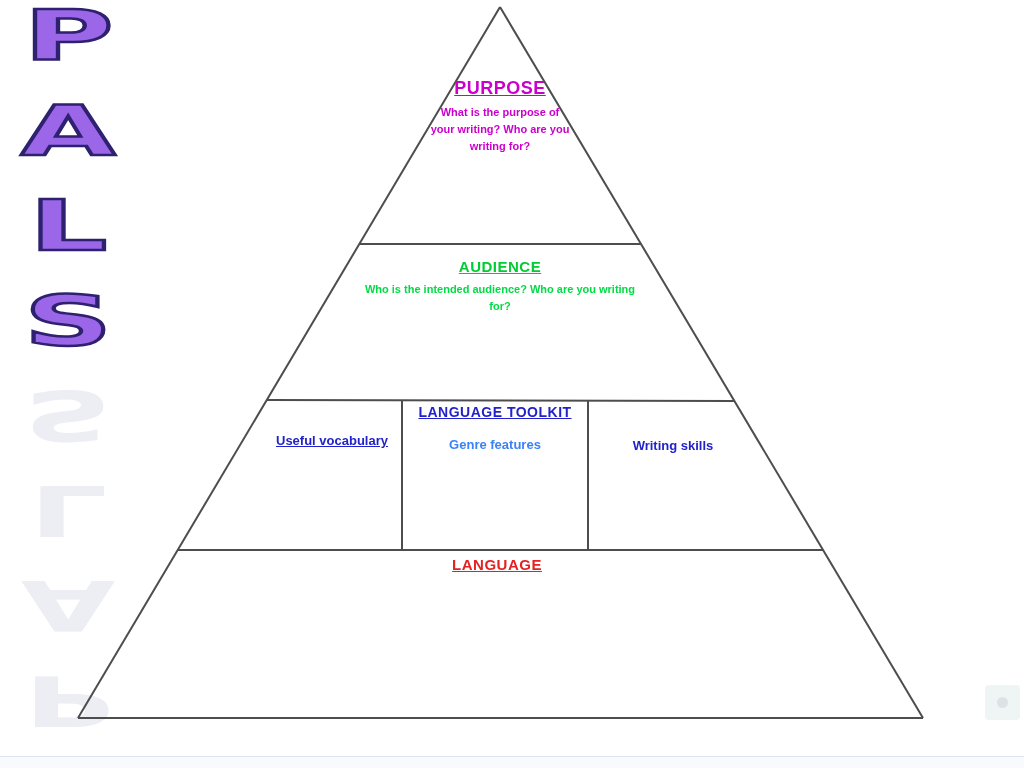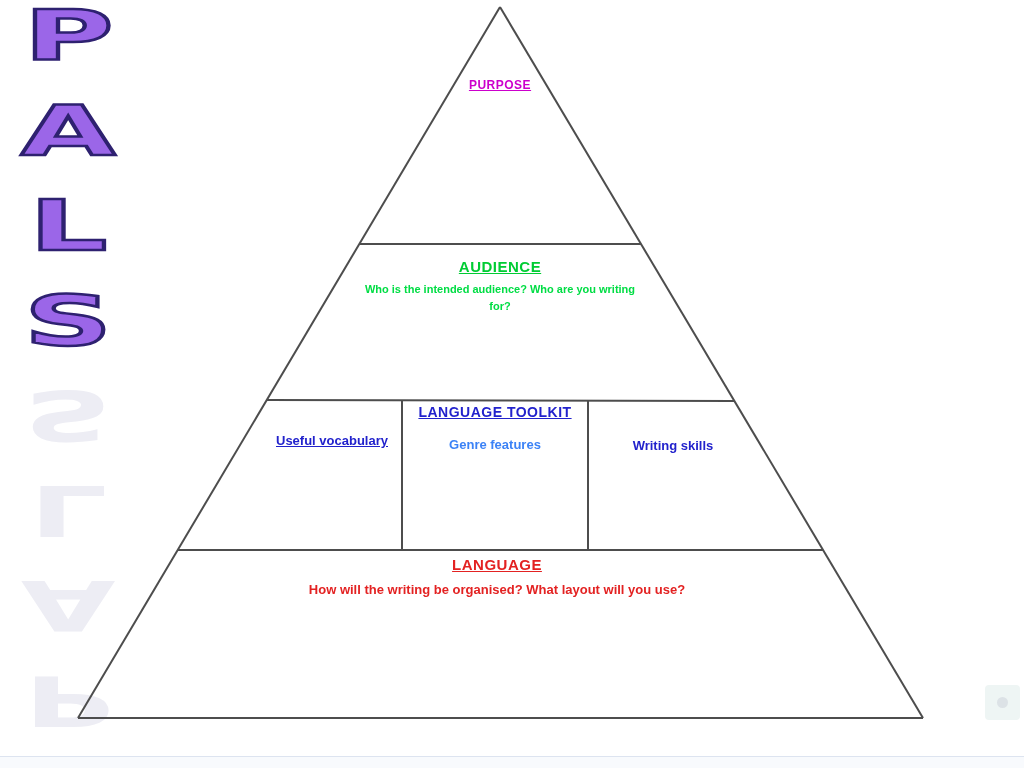--- a/index.html
+++ b/index.html
@@ -59,21 +59,21 @@
   .pyramid-svg line, .pyramid-svg path {
     stroke: #4d4d4d;
     stroke-width: 2;
     fill: none;
   }
 
   
   .ovl { position: absolute; text-align: center; font-weight: bold; }
   .title { text-decoration: underline; letter-spacing: 0.5px; }
 
-  .purpose-title  { left: 420px; top: 78px;  width: 160px; font-size: 12px; color: #cc00cc; }
+  .purpose-title  { left: 420px; top: 78px;  width: 160px; font-size: 18px; color: #cc00cc; }
   .purpose-body   { left: 430px; top: 104px; width: 140px; font-size: 11px; color: #cc00cc; line-height: 1.55; }
 
   .audience-title { left: 410px; top: 246px; width: 180px; font-size: 15px; color: #00cc33; margin-top: 12px; }
   .audience-body  { left: 355px; top: 272px; width: 290px; font-size: 11px; color: #00dd44; line-height: 1.5; margin-top: 9px; }
 
   .lt-title       { left: 405px; top: 404px; width: 180px; font-size: 14px; color: #2222cc; }
   .lt-col-1       { left: 262px; top: 433px; width: 140px; font-size: 13px; color: #2222cc; text-decoration: underline; }
   .lt-col-2       { left: 412px; top: 437px; width: 166px; font-size: 13px; color: #3b82f6; }
   .lt-col-3       { left: 595px; top: 438px; width: 156px; font-size: 13px; color: #2222cc; }
 
@@ -146,31 +146,31 @@
     <line x1="500" y1="7" x2="923" y2="718"></line>
     <line x1="78" y1="718" x2="923" y2="718"></line>
     <line x1="359" y1="244" x2="641" y2="244"></line>
     <line x1="267" y1="400" x2="734" y2="401"></line>
     <line x1="178" y1="550" x2="823" y2="550"></line>
     <line x1="402" y1="401" x2="402" y2="551"></line>
     <line x1="588" y1="401" x2="588" y2="551"></line>
   </svg>
 
   <div class="ovl title purpose-title">PURPOSE</div>
+  <div class="ovl purpose-body">What is the purpose of your writing? Who are you writing for?</div>
 
   <div class="ovl title audience-title">AUDIENCE</div>
   <div class="ovl audience-body">Who is the intended audience? Who are you writing for?</div>
 
   <div class="ovl title lt-title">LANGUAGE TOOLKIT</div>
   <div class="ovl lt-col-1">Useful vocabulary</div>
   <div class="ovl lt-col-2">Genre features</div>
   <div class="ovl lt-col-3">Writing skills</div>
 
   <div class="ovl title structure-title">LANGUAGE</div>
-  <div class="ovl structure-body">How will the writing be organised? What layout will you use?</div>
 
   <div class="corner-button">
     <div class="dot"></div>
   </div>
 
   <div class="bottom-strip"></div>
 
 </div>
 
 </body></html>

